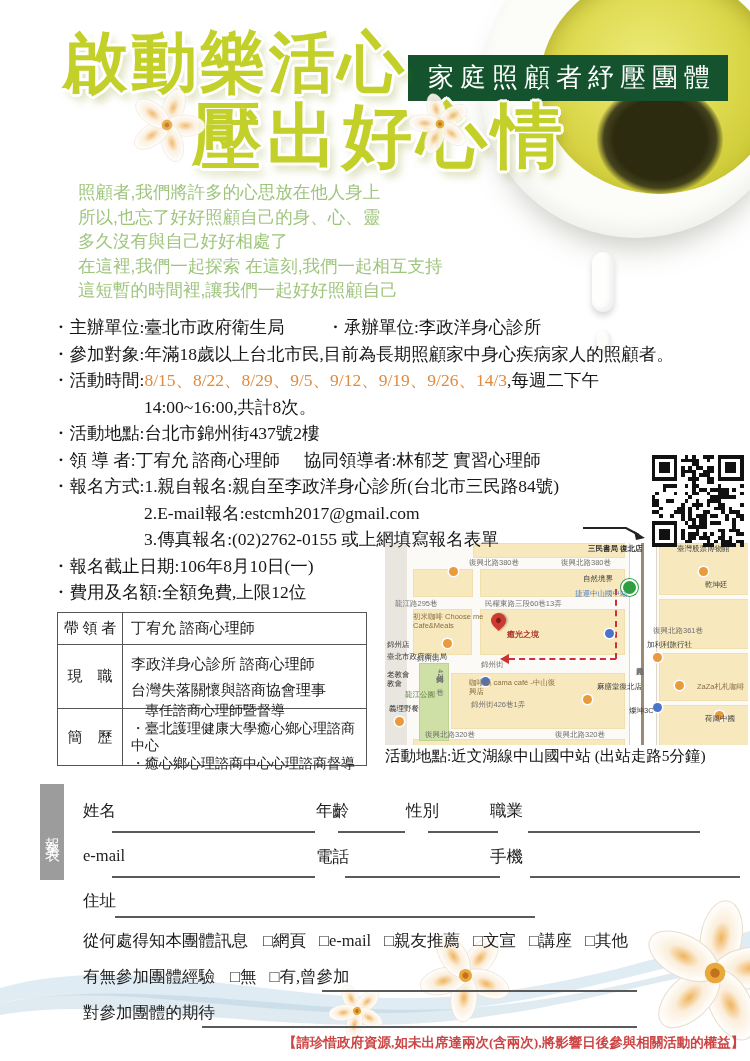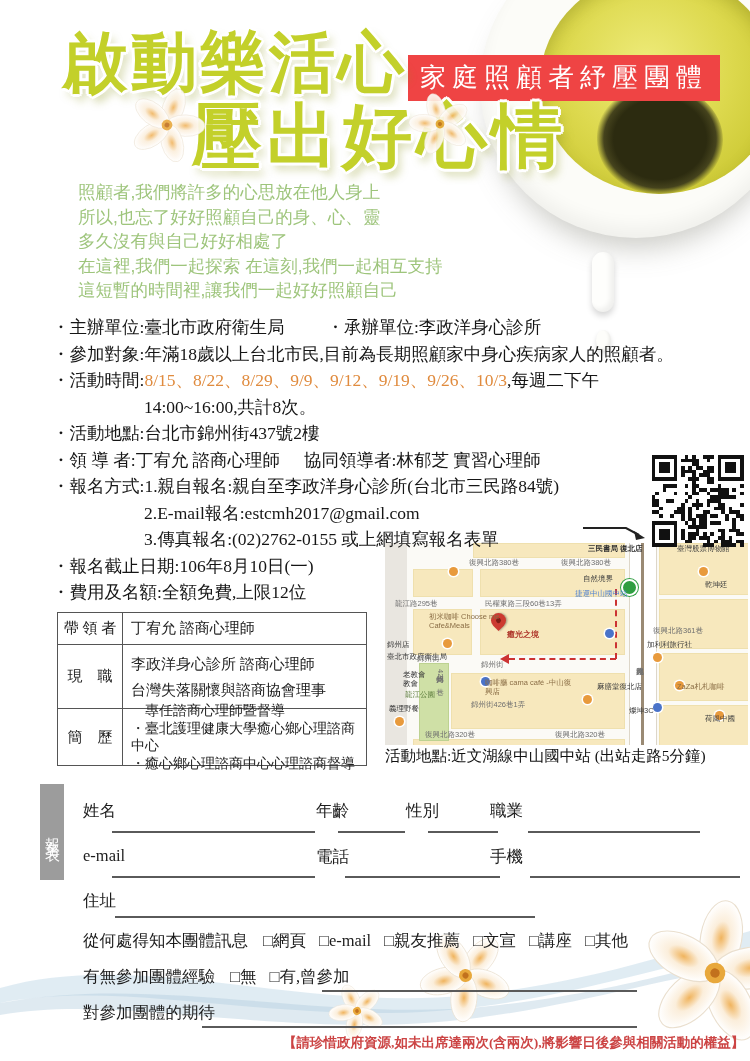--- a/index.html
+++ b/index.html
@@ -7,22 +7,22 @@
         font-family:"Liberation Serif","DejaVu Serif",serif;}
 
   
   .title{position:absolute;font-family:"DejaVu Sans","Liberation Sans",sans-serif;
          font-weight:bold;color:#c3d02a;z-index:3;white-space:nowrap;
          text-shadow:-2px -2px 0 #fff,2px -2px 0 #fff,-2px 2px 0 #fff,2px 2px 0 #fff,
                      0 -3px 0 #fff,0 3px 0 #fff,-3px 0 0 #fff,3px 0 0 #fff,
                      5px 7px 9px rgba(140,150,30,.35);}
   .t1{left:62px;top:18px;font-size:66px;letter-spacing:3px;}
   .t2{left:192px;top:90px;font-size:70px;letter-spacing:5px;}
-  .badge{position:absolute;left:408px;top:55px;z-index:2;background:#ef4444;color:#fff;
-         font-size:26px;letter-spacing:6px;padding:5px 12px 6px 12px;white-space:nowrap;
+  .badge{position:absolute;left:408px;top:55px;z-index:2;background:#14532d;color:#fff;
+         font-size:26px;letter-spacing:6px;padding:5px 12px 6px 20px;white-space:nowrap;
          font-family:"Liberation Serif",serif;}
 
   
   .cup-outer{position:absolute;left:480px;top:-68px;width:312px;height:306px;border-radius:50%;
              background:#fcfcf8;box-shadow:0 20px 28px -10px rgba(110,110,95,.35),
              inset 0 -10px 18px rgba(0,0,0,.05);}
   .cup-tea{position:absolute;left:540px;top:-28px;width:238px;height:222px;border-radius:50%;
            background:radial-gradient(circle at 45% 42%,#eeeb7a 0%,#ddd94e 45%,#c8c52e 85%);
            box-shadow:inset 0 8px 16px rgba(90,90,10,.25);}
   .cup-matcha{position:absolute;left:597px;top:84px;width:126px;height:110px;border-radius:48% 52% 50% 50%;
@@ -65,21 +65,21 @@
   .park{position:absolute;background:#cfe0a6;border:1px solid #bdd291;}
   .road{position:absolute;left:244px;top:0;width:26px;height:202px;background:#fff;
         border-left:1px solid #ddd6c8;border-right:1px solid #ddd6c8;}
   .rail{position:absolute;left:256px;top:0;width:3px;height:202px;background:#9a8a74;}
   .ml{position:absolute;font-size:7.5px;color:#6f6f6f;white-space:nowrap;line-height:8.5px;}
   .ml-place{color:#3c3c3c;}
   .ml-bold{font-weight:bold;color:#333;}
   .ml-blue{color:#4a7fd4;}
   .ml-cafe{color:#8a6d45;}
   .ml-green{color:#5a7a3a;}
-  .ml-wrap{white-space:normal;padding-left:16px;}
+  .ml-wrap{white-space:normal;}
   .ml-vert{writing-mode:vertical-rl;}
   .poi{position:absolute;width:9px;height:9px;border-radius:50%;box-shadow:0 0 0 1.5px #fff;}
   .poi-o{background:#e89a3c;}
   .poi-b{background:#4a73c9;}
   .mrt{position:absolute;left:236px;top:36px;width:13px;height:13px;border-radius:50%;
        background:#2f9e41;border:2px solid #fff;box-shadow:0 0 0 1px #2f9e41;}
   .pin{position:absolute;left:106px;top:70px;width:15px;height:15px;background:#cc3a30;
        border-radius:50% 50% 50% 0;transform:rotate(-45deg);box-shadow:1px 1px 2px rgba(0,0,0,.3);}
   .pin::after{content:"";position:absolute;left:5px;top:5px;width:5px;height:5px;border-radius:50%;background:#7e1d15;}
   .pin-label{position:absolute;left:122px;top:86px;font-size:8px;font-weight:bold;color:#b03a2e;white-space:nowrap;}
@@ -156,21 +156,21 @@
   </div>
 
   <div class="details">
     <div class="dline">
       <span>・主辦單位:</span><span>臺北市政府衛生局</span><span class="gap42"></span><span>・承辦單位:</span><span>李政洋身心診所</span>
     </div>
     <div class="dline">
       <span>・參加對象:</span><span>年滿18歲以上台北市民,目前為長期照顧家中身心疾病家人的照顧者。</span>
     </div>
     <div class="dline">
-      <span>・活動時間:</span><span class="dates">8/15、8/22、8/29、9/9、9/12、9/19、9/26、10/3</span><span>,每週二下午</span>
+      <span>・活動時間:</span><span class="dates">8/15、8/22、8/29、9/5、9/12、9/19、9/26、14/3</span><span>,每週二下午</span>
     </div>
     <div class="dline indent">14:00~16:00,共計8次。</div>
     <div class="dline">
       <span>・活動地點:</span><span>台北市錦州街437號2樓</span>
     </div>
     <div class="dline">
       <span>・領 導 者:</span><span>丁宥允 諮商心理師</span><span class="gap24"></span><span>協同領導者:</span><span>林郁芝 實習心理師</span>
     </div>
     <div class="dline">
       <span>・報名方式:</span><span>1.親自報名:親自至李政洋身心診所(台北市三民路84號)</span>
@@ -469,21 +469,21 @@
     <span class="ml ml-cafe ml-wrap" style="left:28px;top:70px;width:84px">初米咖啡 Choose me Cafe&amp;Meals</span>
     <span class="ml" style="left:268px;top:84px">復興北路361巷</span>
     <span class="ml ml-place" style="left:262px;top:98px">加利利旅行社</span>
     <span class="ml ml-place" style="left:2px;top:98px">錦州店</span>
     <span class="ml ml-place" style="left:2px;top:110px">臺北市政府衛生局</span>
     <span class="ml" style="left:32px;top:112px">錦州街</span>
     <span class="ml" style="left:96px;top:118px">錦州街</span>
     <span class="ml ml-place ml-wrap" style="left:2px;top:128px;width:28px">老教會 教會</span>
     <span class="ml ml-cafe ml-wrap" style="left:84px;top:136px;width:92px">咖啡廳 cama café -中山復興店</span>
     <span class="ml ml-place" style="left:212px;top:140px">麻膳堂復北店</span>
-    <span class="ml ml-cafe" style="left:292px;top:140px">ZaZa札札咖啡</span>
+    <span class="ml ml-cafe" style="left:312px;top:140px">ZaZa札札咖啡</span>
     <span class="ml ml-green" style="left:20px;top:148px">龍江公園</span>
     <span class="ml ml-vert" style="left:50px;top:126px">錦州街426巷</span>
     <span class="ml" style="left:86px;top:158px">錦州街426巷1弄</span>
     <span class="ml ml-place" style="left:244px;top:164px">燦坤3C</span>
     <span class="ml ml-place" style="left:320px;top:172px">荷風中國</span>
     <span class="ml" style="left:40px;top:188px">復興北路320巷</span>
     <span class="ml" style="left:170px;top:188px">復興北路320巷</span>
     <span class="ml ml-vert" style="left:250px;top:118px">復興北路</span>
     <span class="ml ml-place" style="left:4px;top:162px">義理野餐</span>
   </div>

